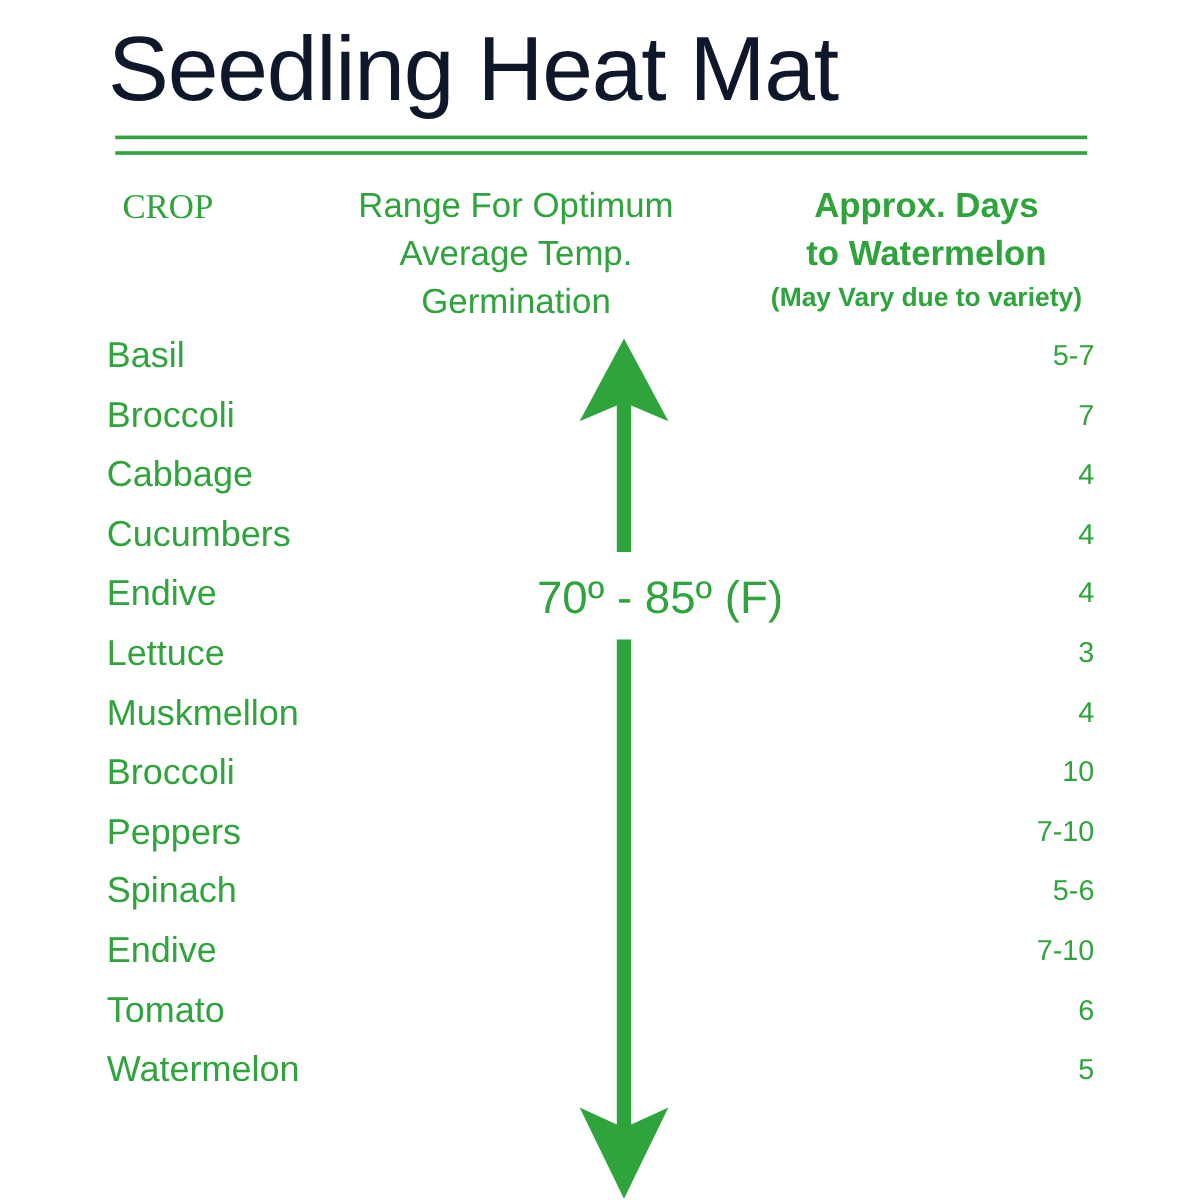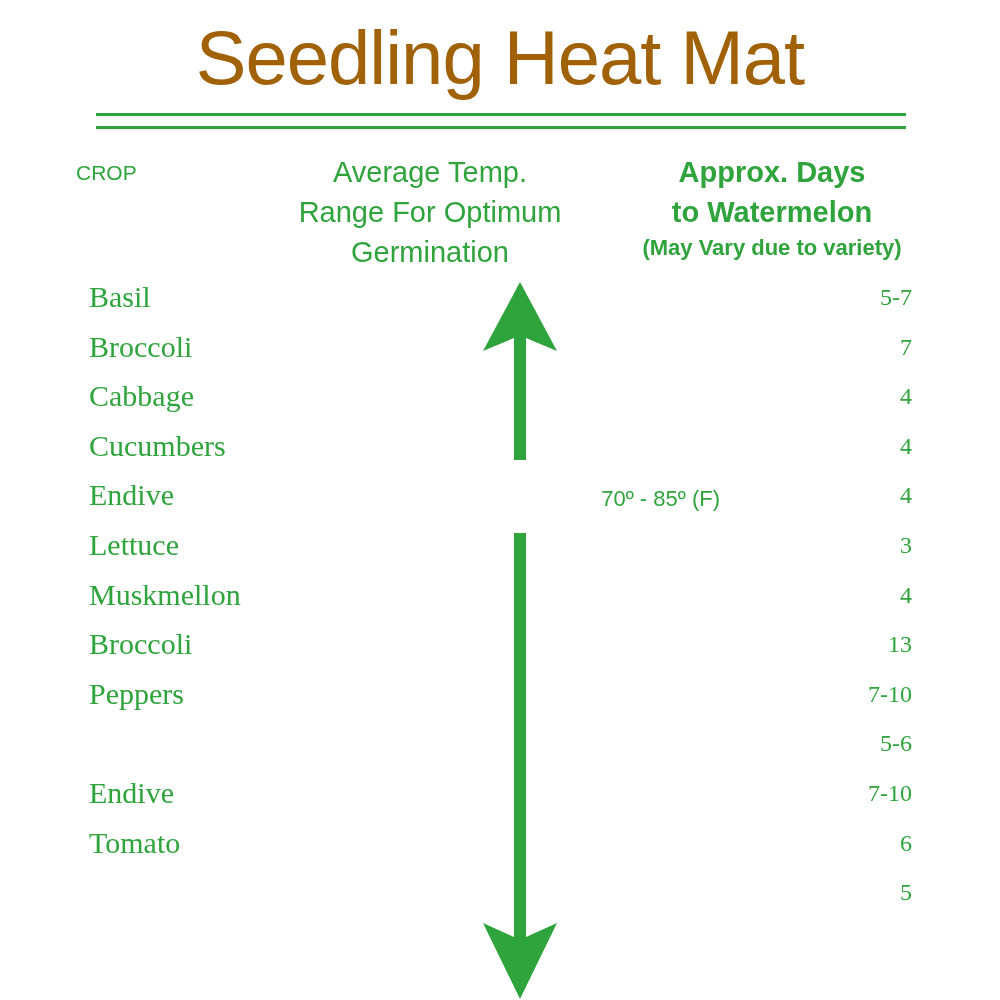--- a/index.html
+++ b/index.html
@@ -21,46 +21,47 @@
     width: 1000px;
     height: 1000px;
   }
 
   
   .title {
     position: absolute;
     left: 90px;
     top: 18px;
     width: 820px;
-    text-align: center;
+    text-align: left;
     font-size: 76px;
     line-height: 80px;
     font-weight: 400;
     letter-spacing: -1px;
-    color: #a16207;
+    color: #0f172a;
     white-space: nowrap;
   }
   .rule {
     position: absolute;
     left: 96px;
     width: 810px;
     height: 3px;
     background: #2FA33C;
   }
   .rule.one { top: 113px; }
   .rule.two { top: 126px; }
 
   
   .hdr-crop {
     position: absolute;
-    left: 76px;
+    left: 102px;
     top: 154px;
-    font-size: 21px;
+    font-size: 29px;
     line-height: 38px;
     white-space: nowrap;
+    font-family: Liberation Serif, serif;
   }
   .hdr-temp {
     position: absolute;
     left: 280px;
     top: 152px;
     width: 300px;
     text-align: center;
     font-size: 29px;
     line-height: 40px;
   }
@@ -79,21 +80,20 @@
     font-size: 22px;
     line-height: 32px;
   }
 
   
   .rows {
     position: absolute;
     left: 0;
     top: 277px;
     width: 1000px;
-    font-family: Liberation Serif, serif;
   }
   .row {
     position: relative;
     height: 49.6px;
   }
   .crop-name {
     position: absolute;
     left: 89px;
     top: 0;
     font-size: 30px;
@@ -123,41 +123,41 @@
     left: 476px;
     top: 531px;
     width: 88px;
     height: 470px;
   }
   .temp-label {
     position: absolute;
     left: 380px;
     top: 481px;
     width: 340px;
-    text-align: right;
-    font-size: 22px;
+    text-align: center;
+    font-size: 38px;
     line-height: 36px;
     white-space: nowrap;
   }
 </style>
 </head>
 <body>
 
 <div id="poster">
 
   <div class="title">Seedling Heat Mat</div>
 
   <div class="rule one"></div>
   <div class="rule two"></div>
 
   <div class="hdr-crop">CROP</div>
 
   <div class="hdr-temp">
+    <div>Range For Optimum</div>
     <div>Average Temp.</div>
-    <div>Range For Optimum</div>
     <div>Germination</div>
   </div>
 
   <div class="hdr-days">
     <div>Approx. Days</div>
     <div>to Watermelon</div>
     <span class="sub">(May Vary due to variety)</span>
   </div>
 
   <div class="rows">
@@ -185,38 +185,40 @@
     <div class="row">
       <span class="crop-name">Lettuce</span>
       <span class="days-val">3</span>
     </div>
     <div class="row">
       <span class="crop-name">Muskmellon</span>
       <span class="days-val">4</span>
     </div>
     <div class="row">
       <span class="crop-name">Broccoli</span>
-      <span class="days-val">13</span>
+      <span class="days-val">10</span>
     </div>
     <div class="row">
       <span class="crop-name">Peppers</span>
       <span class="days-val">7-10</span>
     </div>
     <div class="row">
+      <span class="crop-name">Spinach</span>
       <span class="days-val">5-6</span>
     </div>
     <div class="row">
       <span class="crop-name">Endive</span>
       <span class="days-val">7-10</span>
     </div>
     <div class="row">
       <span class="crop-name">Tomato</span>
       <span class="days-val">6</span>
     </div>
     <div class="row">
+      <span class="crop-name">Watermelon</span>
       <span class="days-val">5</span>
     </div>
 
   </div>
 
   <svg class="arrow-up" viewBox="0 0 88 182" preserveAspectRatio="none">
     <path d="M44 2 L81 71 L50 58 L50 180 L38 180 L38 58 L7 71 Z" fill="#2FA33C"></path>
   </svg>
 
   <svg class="arrow-down" viewBox="0 0 88 470" preserveAspectRatio="none">

